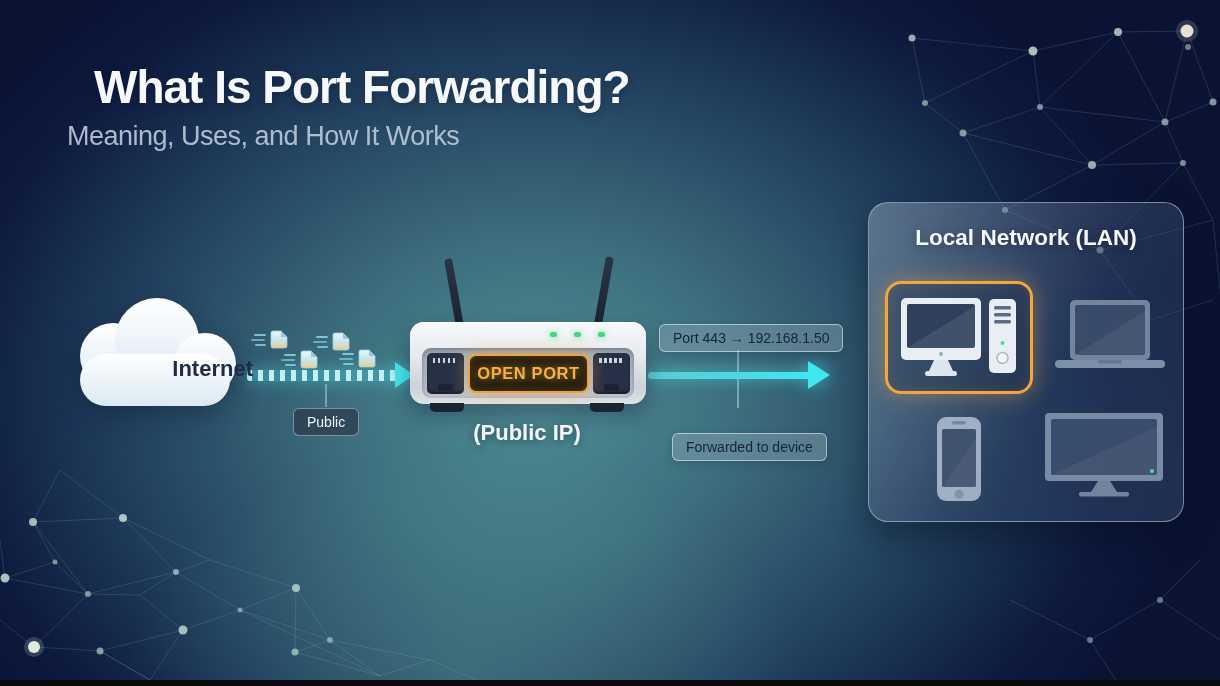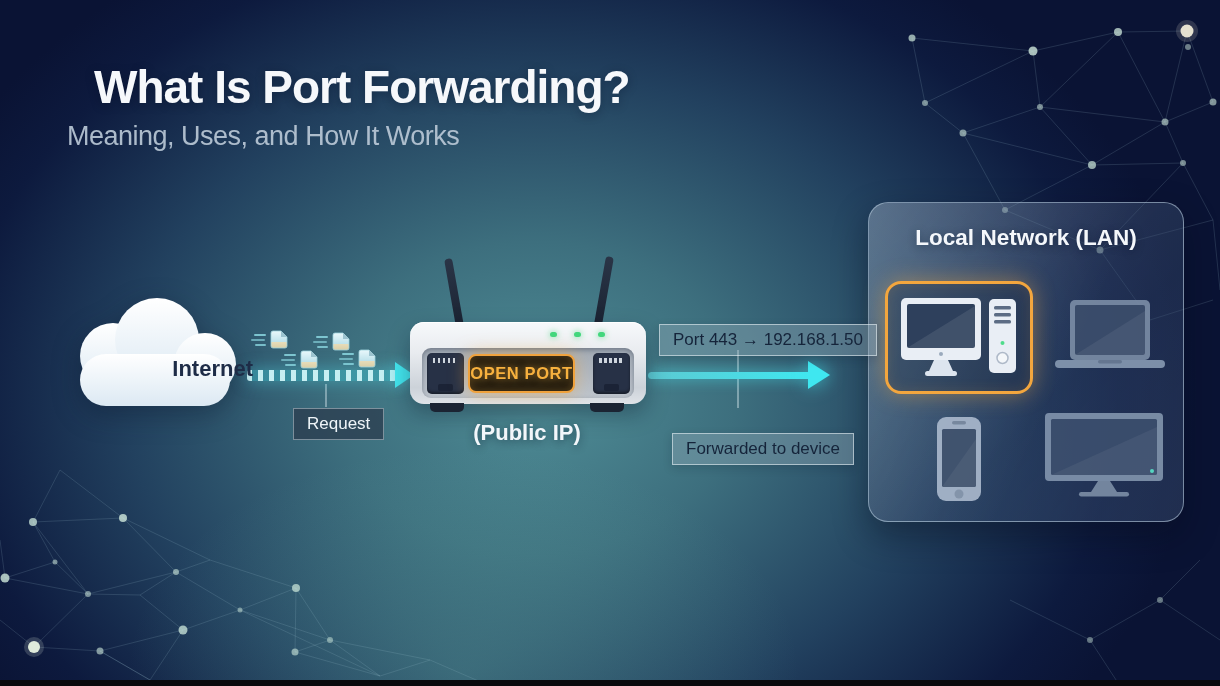--- a/index.html
+++ b/index.html
@@ -57,22 +57,22 @@
     border-top: 13px solid transparent;
     border-bottom: 13px solid transparent;
     border-left: 19px solid #43e6ee;
     filter: drop-shadow(0 0 8px rgba(80,225,235,.7));
   }
 
   
   .badge {
     z-index: 5;
     padding: 5px 13px;
-    border-radius: 0;
-    font-size: 17px;
+    border-radius: 6px;
+    font-size: 14px;
     white-space: nowrap;
   }
   .badge-dark {
     background: rgba(44,62,80,0.78);
     border: 1.3px solid rgba(235,245,250,0.42);
     color: #eef4f8;
   }
   .badge-light {
     background: rgba(150,176,188,0.40);
     border: 1.3px solid rgba(240,248,252,0.55);
@@ -121,21 +121,21 @@
   .port::before {
     content: ""; position: absolute; left: 6px; top: 5px; width: 25px; height: 5px;
     background: repeating-linear-gradient(90deg,
       #cfd6de 0 2.5px, transparent 2.5px 5px);
   }
   .port::after {
     content: ""; position: absolute; left: 11px; bottom: 3px; width: 15px; height: 7px;
     background: #1b2336; border-radius: 2px;
   }
   .open-port-display {
-    position: absolute; left: 68px; top: 106px; width: 107px; height: 39px;
+    position: absolute; left: 68px; top: 106px; width: 121px; height: 39px;
     border-radius: 8px;
     background: #231d10;
     border: 2.5px solid #f0a23c;
     box-shadow: 0 0 18px rgba(245,170,60,.55), inset 0 0 8px rgba(245,170,60,.25);
     display: flex; align-items: center; justify-content: center;
   }
   .open-port-text {
     font-size: 16.5px; font-weight: 700; letter-spacing: .6px;
     color: #f7b13e; text-shadow: 0 0 8px rgba(247,177,62,.7);
   }
@@ -284,21 +284,21 @@
     <use href="#pkt" x="25" y="7"></use>
     <use href="#pkt" x="87" y="9"></use>
     <use href="#pkt" x="55" y="27"></use>
     <use href="#pkt" x="113" y="26"></use>
   </g>
 </svg>
 
 <div class="abs dash-band"></div>
 <div class="abs dash-head"></div>
 <div class="abs connector conn-request"></div>
-<div class="abs badge badge-dark badge-request">Request</div>
+<div class="abs badge badge-dark badge-request">Public</div>
 
 <div class="abs router">
   <div class="antenna antenna-l"></div>
   <div class="antenna antenna-r"></div>
   <div class="router-body"></div>
   <div class="router-leds">
     <div class="led"></div>
       <div class="led"></div>
       <div class="led"></div>
   </div>

